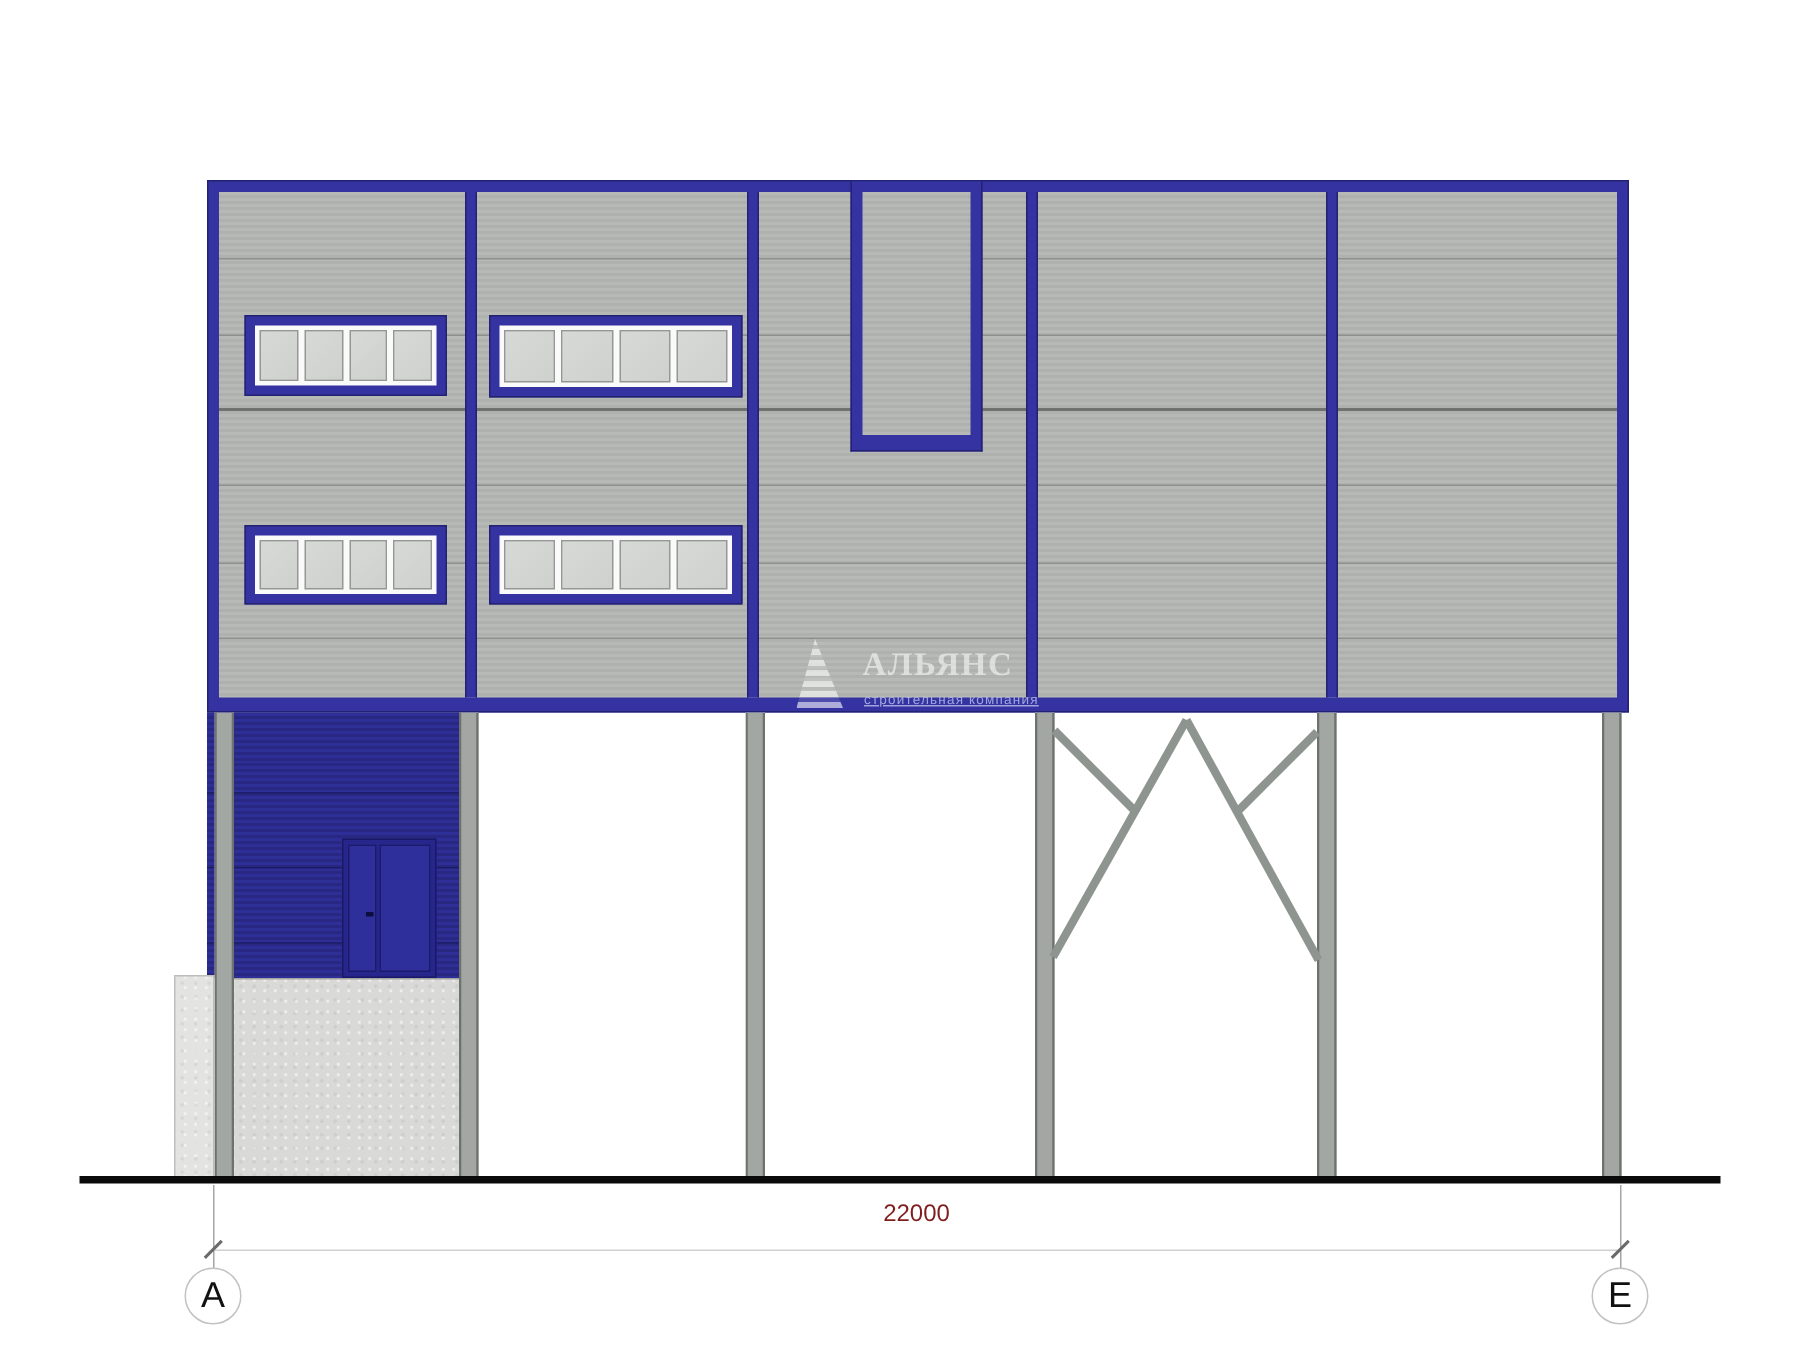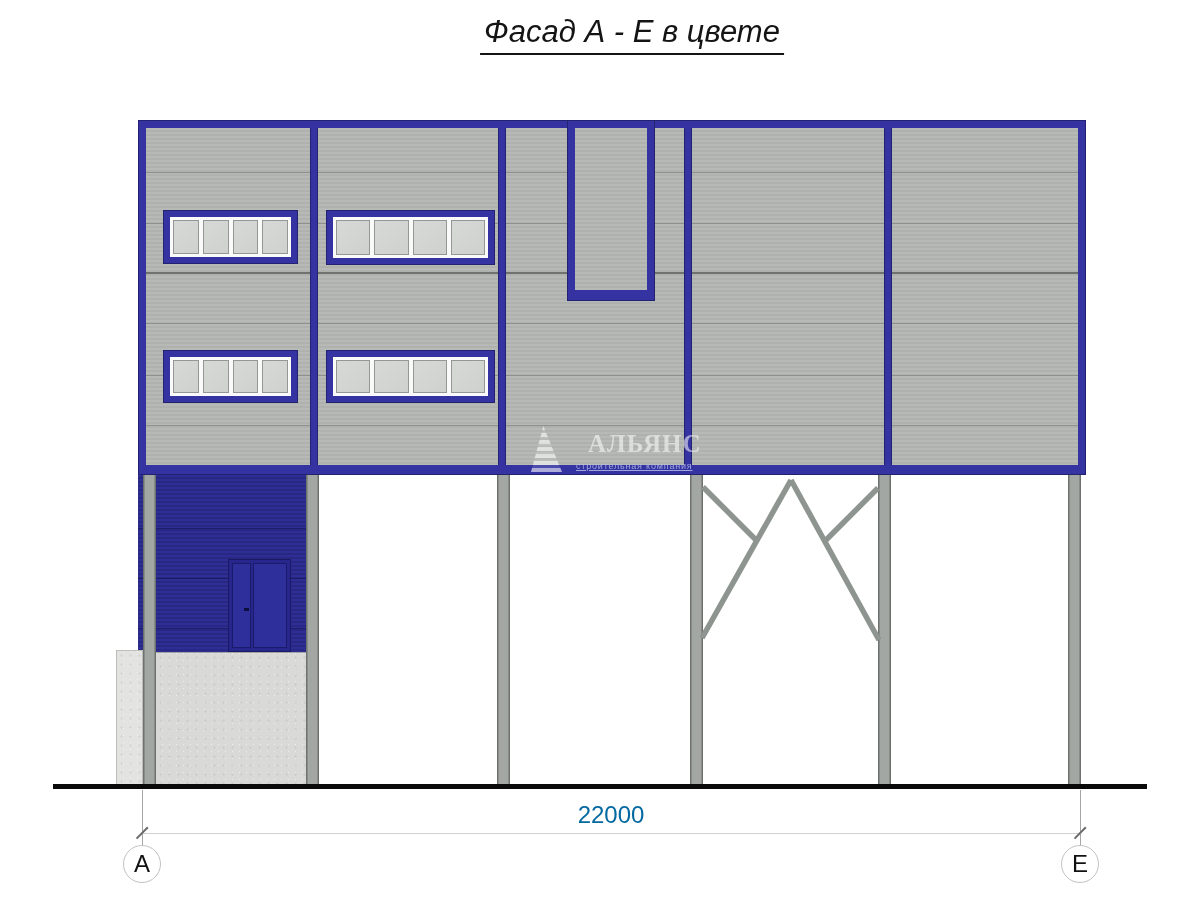--- a/index.html
+++ b/index.html
@@ -59,40 +59,39 @@
 
   
   .ground{position:absolute;left:53px;top:784px;width:1094px;height:5px;background:#0a0a0a;}
 
   
   .wm{position:absolute;left:0;top:0;}
   .wm-sail{position:absolute;left:531px;top:426px;width:31px;height:46px;
            background:repeating-linear-gradient(180deg,rgba(255,255,255,0.60) 0px,rgba(255,255,255,0.60) 4px,rgba(255,255,255,0.12) 4px,rgba(255,255,255,0.12) 7px);
            clip-path:polygon(40% 0,100% 100%,0 100%);}
   .wm-name{position:absolute;left:575px;top:430px;font-family:"Liberation Serif",serif;
-           font-weight:bold;font-size:25px;letter-spacing:1px;color:rgba(255,255,255,0.55);white-space:nowrap;margin-left:13px;}
+           font-weight:bold;font-size:22px;letter-spacing:1px;color:rgba(255,255,255,0.55);white-space:nowrap;}
   .wm-sub{position:absolute;left:576px;top:461px;font-size:9px;letter-spacing:0.8px;
           color:rgba(185,195,235,0.80);white-space:nowrap;text-decoration:underline;}
 
   
   .ext-line{position:absolute;top:790px;width:1px;height:57px;background:#a5a5a5;}
   .dim-line{position:absolute;left:142px;top:833px;width:939px;height:1px;background:#d0d0d0;}
   .tick{position:absolute;width:16px;height:1.5px;background:#6a6a6a;transform:rotate(-45deg);}
   .dim-text{position:absolute;left:611px;top:801px;transform:translateX(-50%);
-            font-size:24px;color:#0369a1;}
+            font-size:16px;color:#7f1d1d;}
   .marker{position:absolute;width:38px;height:38px;border-radius:50%;border:1px solid #c2c2c2;
           background:#ffffff;box-sizing:border-box;display:flex;align-items:center;justify-content:center;
           font-size:24px;color:#111111;}
 </style>
 </head>
 <body>
 
 <div class="canvas">
 
-  <div class="title">Фасад А - Е в цвете</div>
 
   <div class="facade">
     <div class="facade-inner">
 
       <div class="pline" style="top:44px"></div>
       <div class="pline" style="top:95px"></div>
       <div class="pline dark" style="top:144px"></div>
       <div class="pline" style="top:195px"></div>
       <div class="pline" style="top:247px"></div>
       <div class="pline" style="top:297px"></div>

